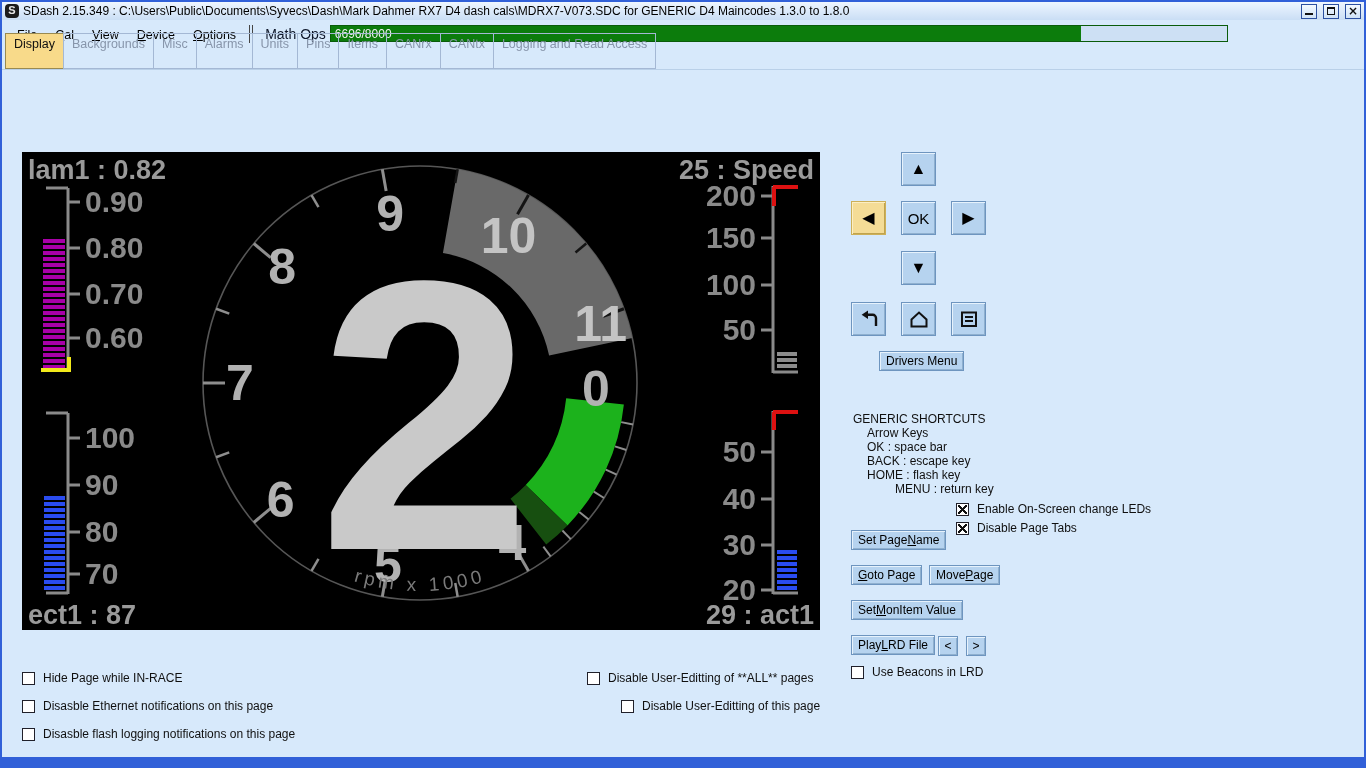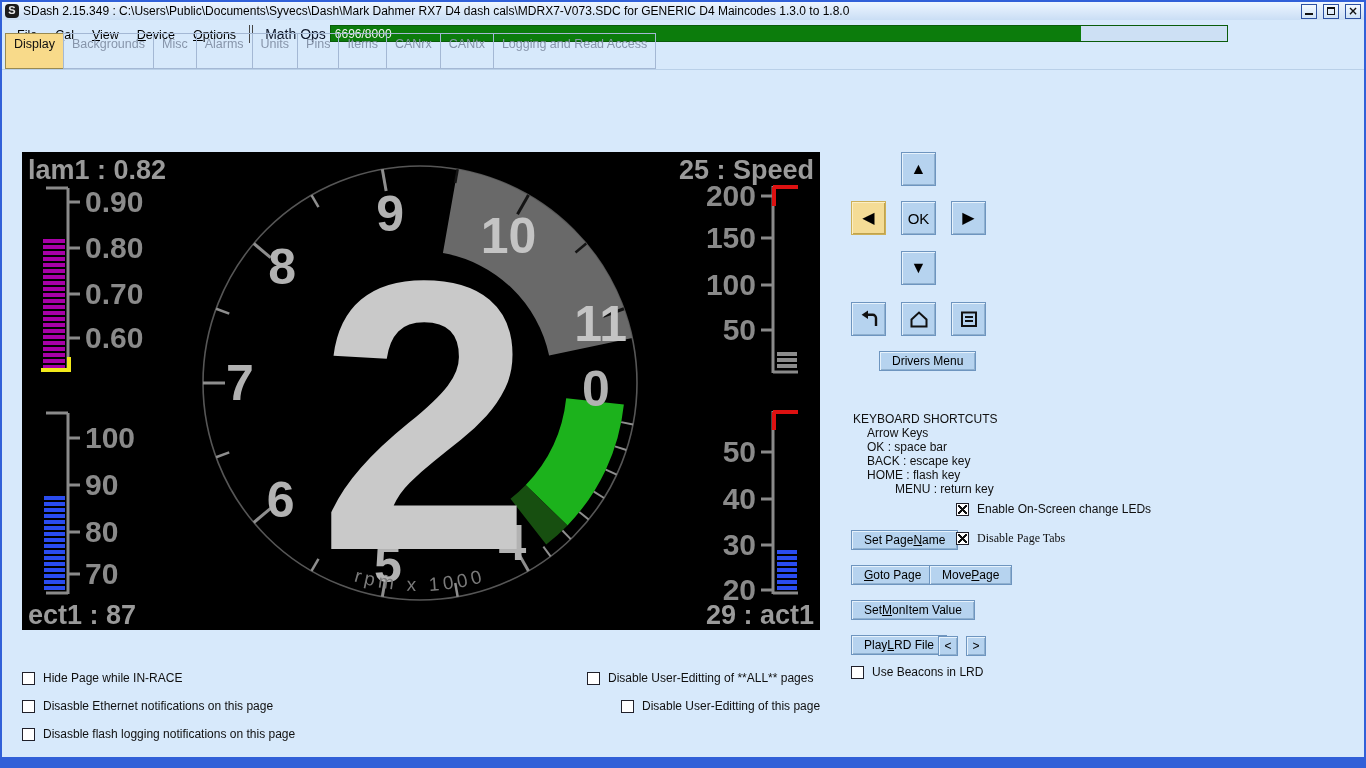--- a/index.html
+++ b/index.html
@@ -38,21 +38,21 @@
   .tab.active{background:#f8da8a;color:#101010;border-color:#9a8a50;}
 
   
   .main{position:absolute;left:2px;top:70px;width:1362px;height:687px;background:#d7e9fb;}
   .dash-svg{position:absolute;left:20px;top:82px;background:#000;}
 
   
   .btn{position:absolute;background:#b6d3ef;border:1px solid #6e95bf;
     box-shadow:inset 1px 1px 0 #e6f2fc, inset -1px -1px 0 #8fb0cf;
     font-family:"Liberation Sans",sans-serif;font-size:12px;color:#000;
-    display:flex;align-items:center;justify-content:center;white-space:nowrap;padding:0 12px;height:20px;cursor:default;}
+    display:flex;align-items:center;justify-content:center;white-space:nowrap;padding:0 6px;height:20px;cursor:default;}
   .navbtn{width:35px;height:34px;padding:0;}
   .navbtn .tri{font-size:16px;color:#000;line-height:1;}
   .navbtn.sel{background:#f4dc96;border-color:#cdb058;box-shadow:inset 1px 1px 0 #fbeec4, inset -1px -1px 0 #c0a34e;}
   .okbtn{font-size:15px;letter-spacing:0px;}
   .iconbtn svg{display:block;}
 
   .text12{position:absolute;font-size:12px;color:#101010;white-space:nowrap;}
   .cbrow{position:absolute;display:flex;align-items:center;gap:8px;}
   .cb{width:13px;height:13px;background:#fff;border:1px solid #20202a;flex:0 0 auto;}
   .cb.checked{background-image:
@@ -286,35 +286,35 @@
     </div>
     <div class="btn navbtn iconbtn" style="left:949px;top:232px;">
       <svg width="22" height="22" viewBox="0 0 22 22">
         <rect x="4" y="4.5" width="14" height="13.5" fill="none" stroke="#111" stroke-width="2"></rect>
         <line x1="7" y1="9" x2="15" y2="9" stroke="#111" stroke-width="2"></line>
         <line x1="7" y1="13" x2="15" y2="13" stroke="#111" stroke-width="2"></line>
       </svg>
     </div>
     <div class="btn" style="left:877px;top:281px;">Drivers Menu</div>
 
-    <div class="text12" style="left:851px;top:342px;">KEYBOARD SHORTCUTS</div>
+    <div class="text12" style="left:851px;top:342px;">GENERIC SHORTCUTS</div>
     <div id="shortcut-lines">
         <div class="text12" style="left: 865px; top: 356px;">Arrow Keys</div>
         <div class="text12" style="left: 865px; top: 370px;">OK : space bar</div>
         <div class="text12" style="left: 865px; top: 384px;">BACK : escape key</div>
         <div class="text12" style="left: 865px; top: 398px;">HOME : flash key</div>
         <div class="text12" style="left: 865px; top: 412px; margin-left: 28px;">MENU : return key</div>
       </div>
 
     <div class="cbrow" style="left:954px;top:432px;">
       <span class="cb checked"></span>
       <span class="lbl">Enable On-Screen change LEDs</span>
     </div>
     <div class="btn" style="left:849px;top:460px;">Set Page <u>N</u>ame</div>
-    <div class="cbrow" style="left:954px;top:461px;font-family:Liberation Serif, serif;">
+    <div class="cbrow" style="left:954px;top:451px;">
       <span class="cb checked"></span>
       <span class="lbl">Disable Page Tabs</span>
     </div>
     <div class="btn" style="left:849px;top:495px;"><u>G</u>oto Page</div>
     <div class="btn" style="left:927px;top:495px;">Move <u>P</u>age</div>
     <div class="btn" style="left:849px;top:530px;">Set <u>M</u>onItem Value</div>
     <div class="btn" style="left:849px;top:565px;">Play <u>L</u>RD File</div>
     <div class="btn" style="left:936px;top:566px;width:20px;padding:0;">&lt;</div>
     <div class="btn" style="left:964px;top:566px;width:20px;padding:0;">&gt;</div>
     <div class="cbrow" style="left:849px;top:595px;">

